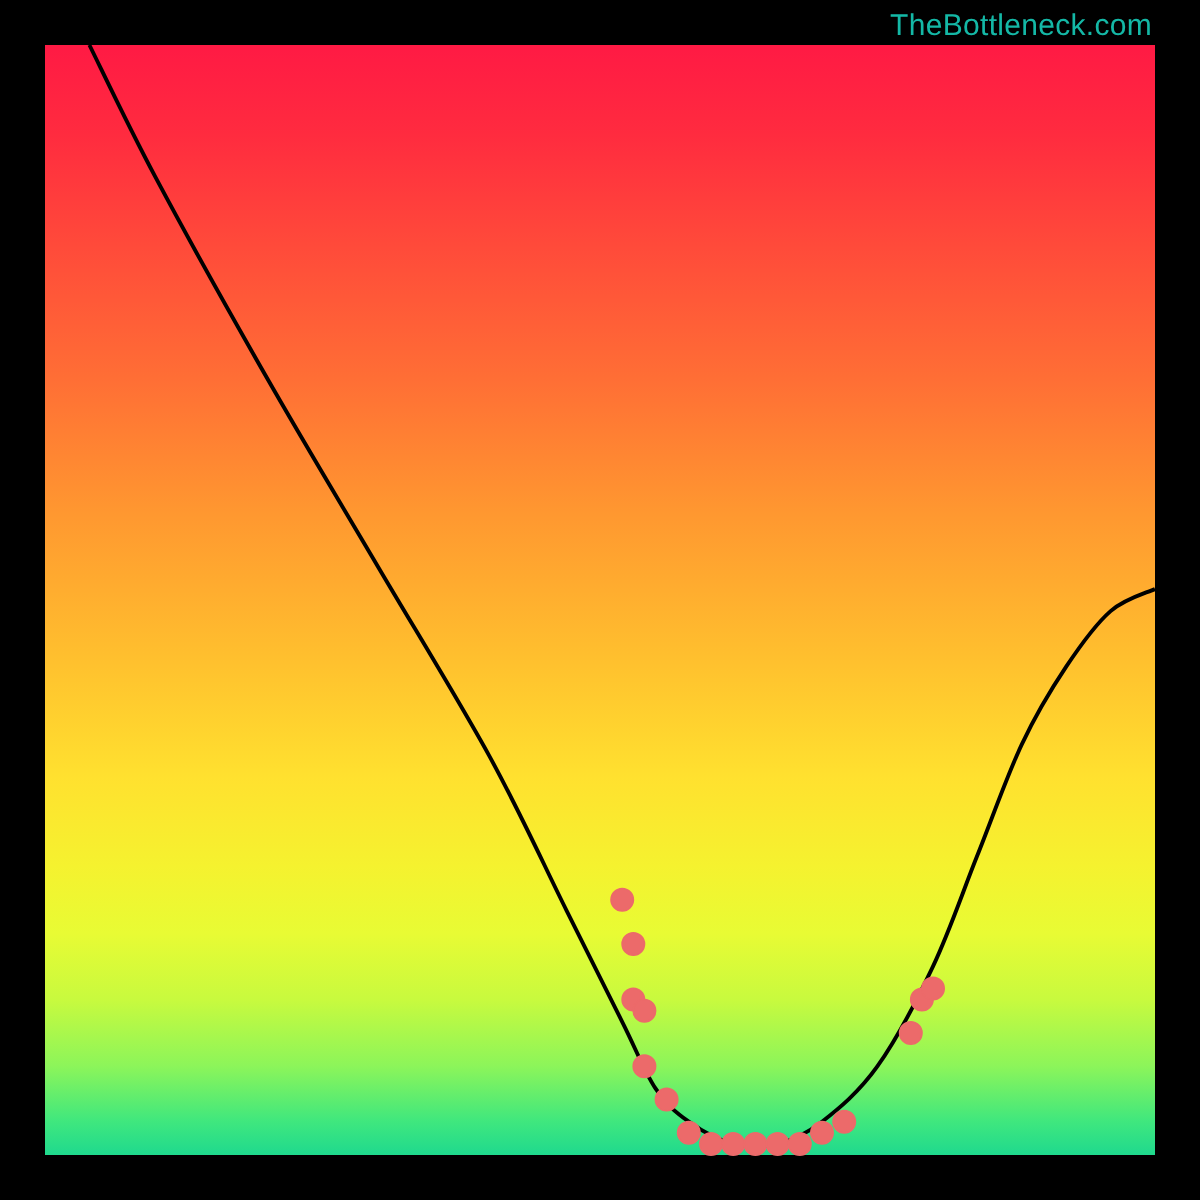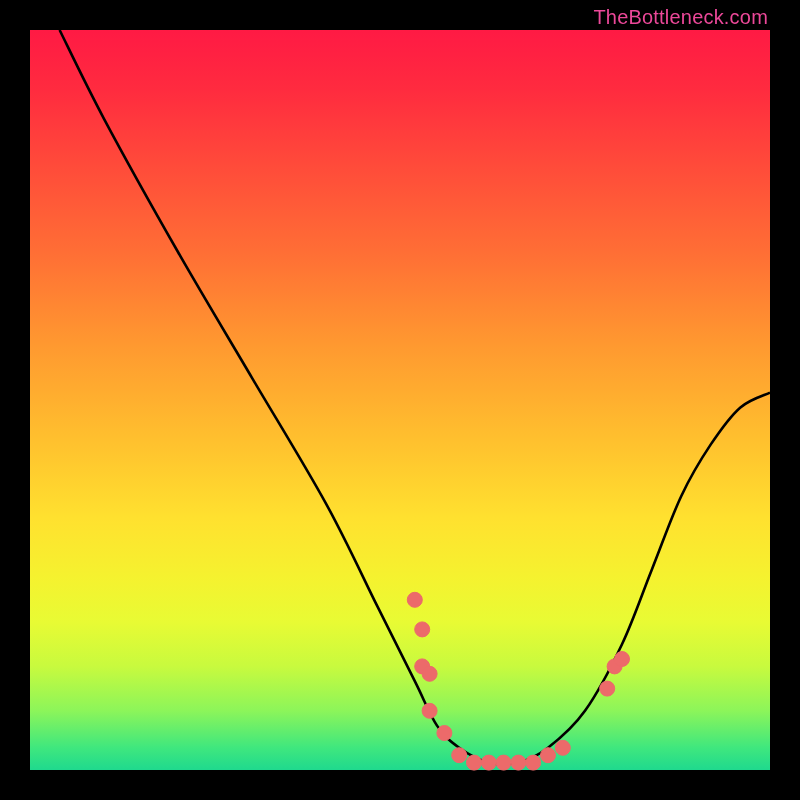--- a/index.html
+++ b/index.html
@@ -40,21 +40,21 @@
       #c8fa3e 86%,
       #8cf55a 92%,
       #3fe77e 97%,
       #1fd98e 100%
     );
   }
   .watermark {
     position: absolute;
     right: 32px;
     top: 6px;
-    color: #ec4899;
+    color: #14b8a6;
     font-size: 20px;
     font-weight: 500;
     letter-spacing: 0.2px;
   }
   svg.curve {
     position: absolute;
     left: 0;
     top: 0;
     width: 740px;
     height: 740px;

